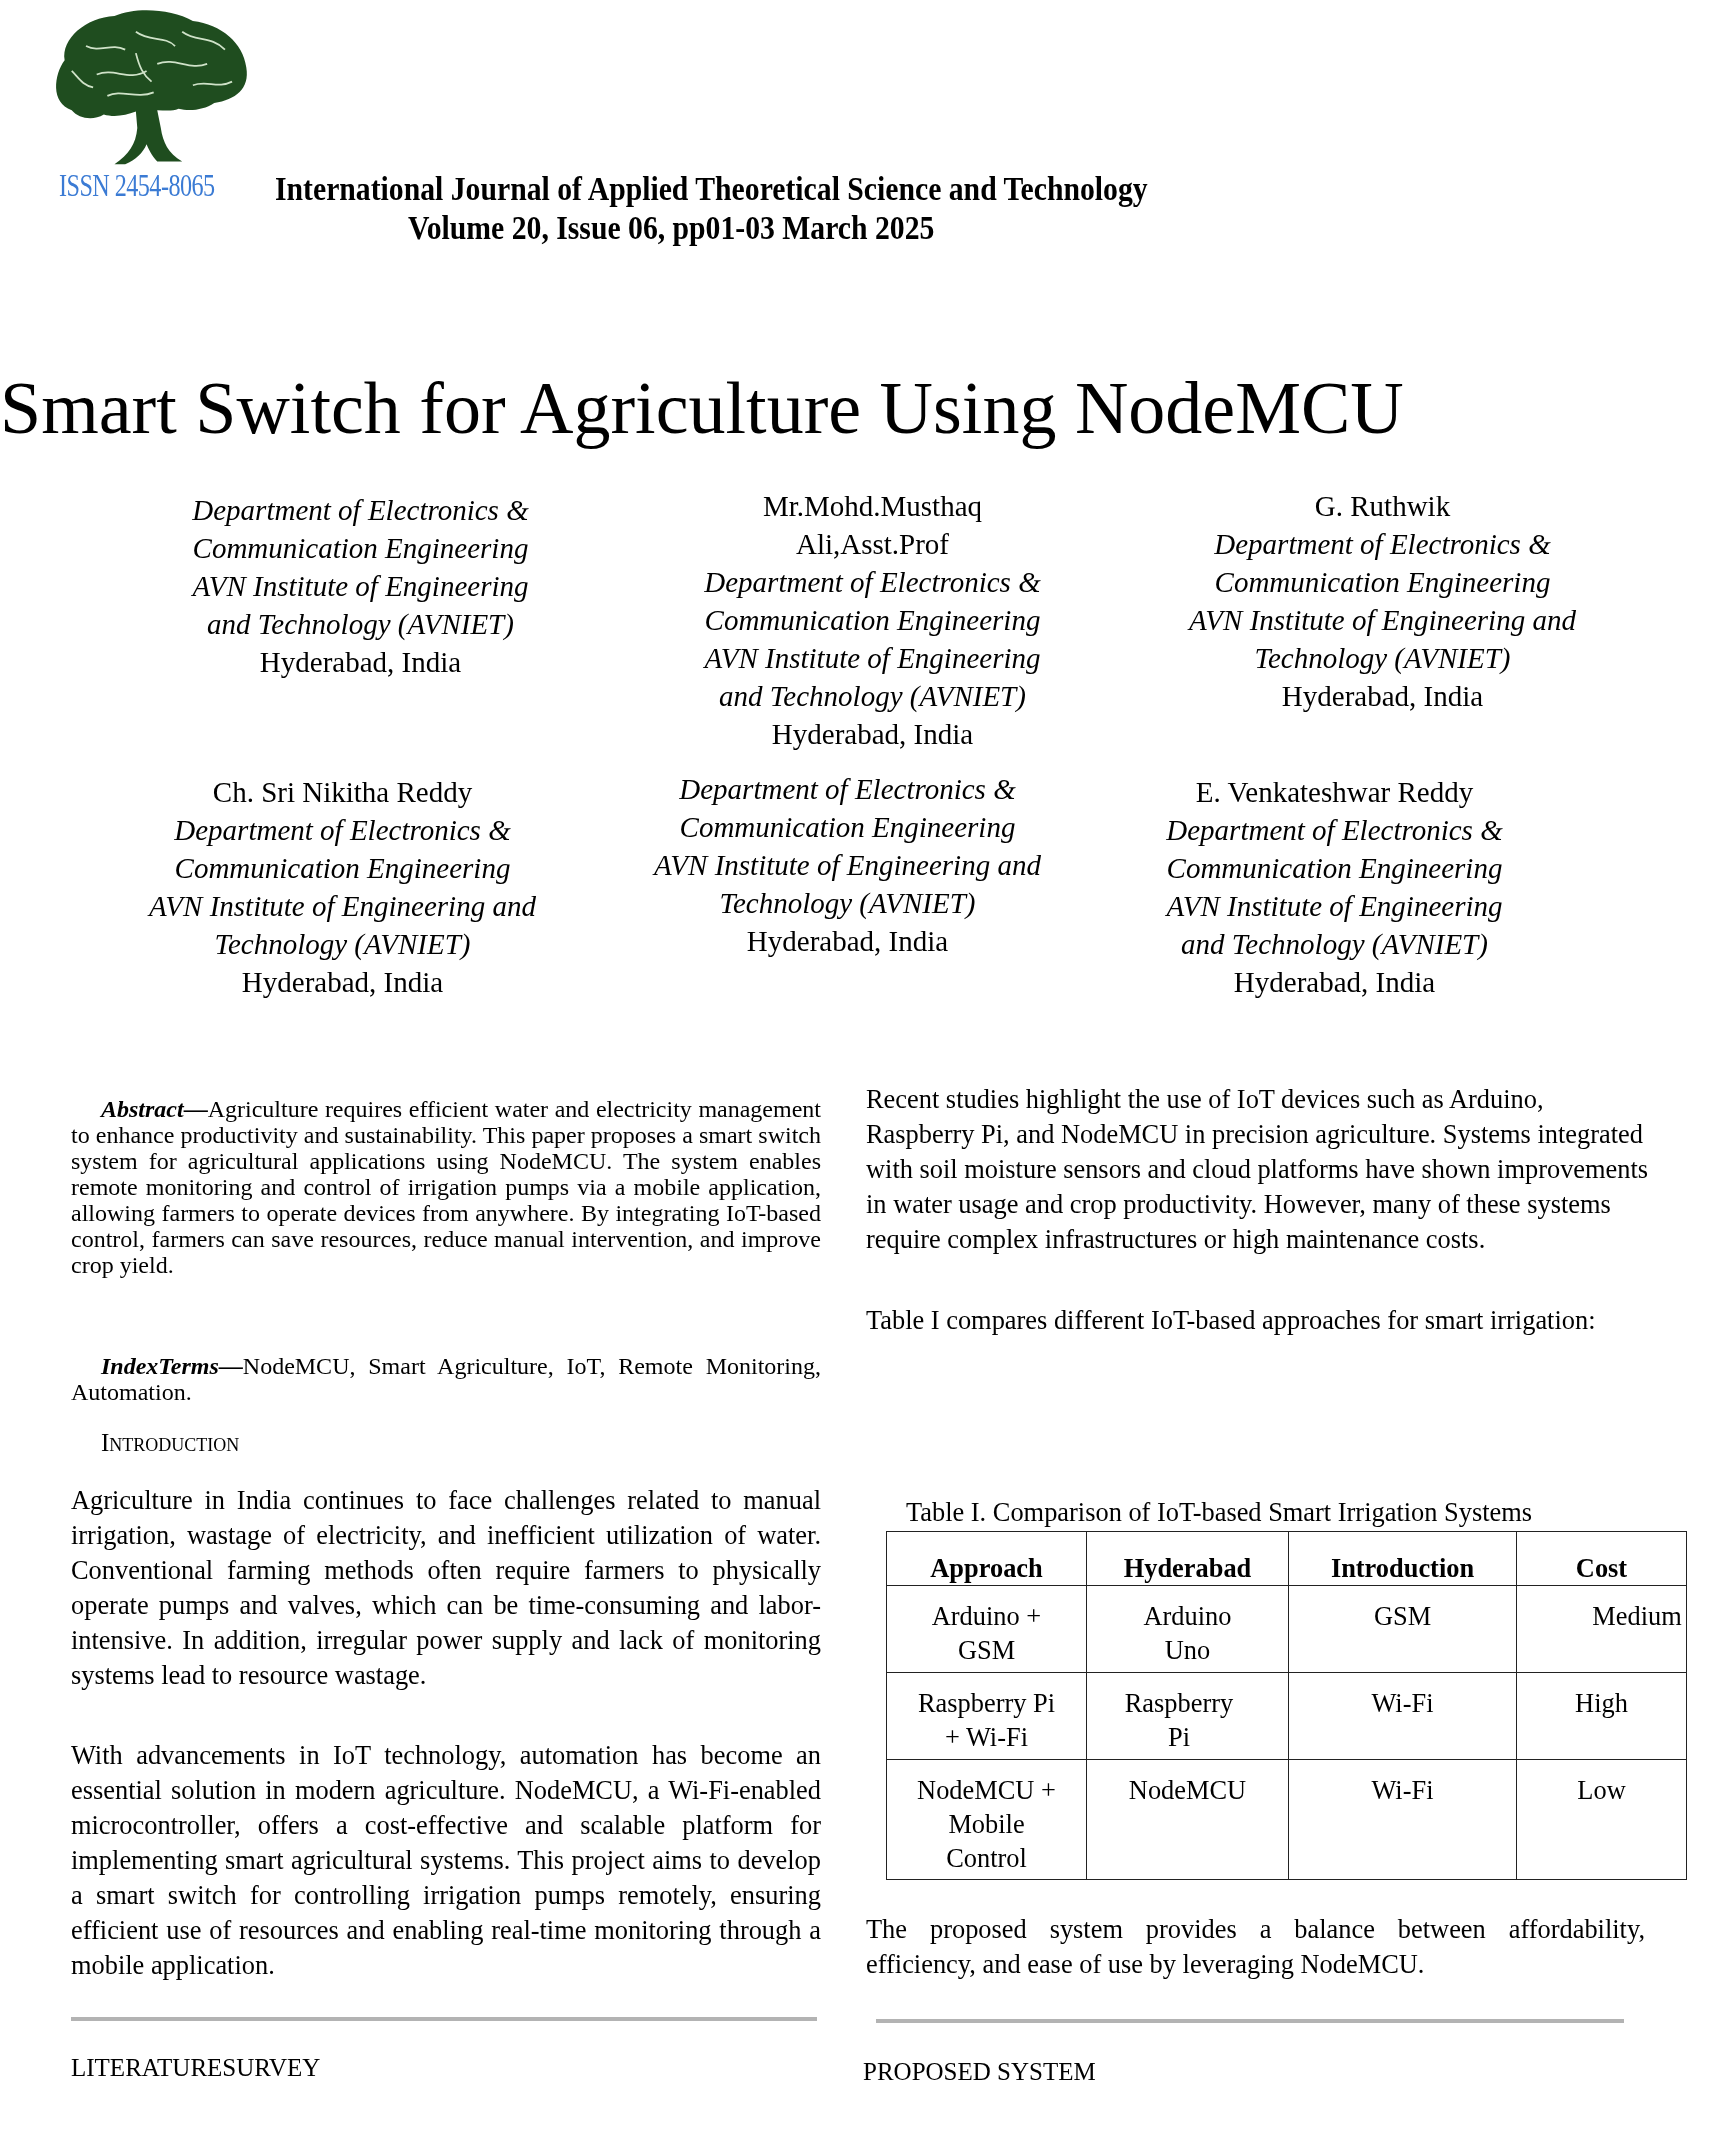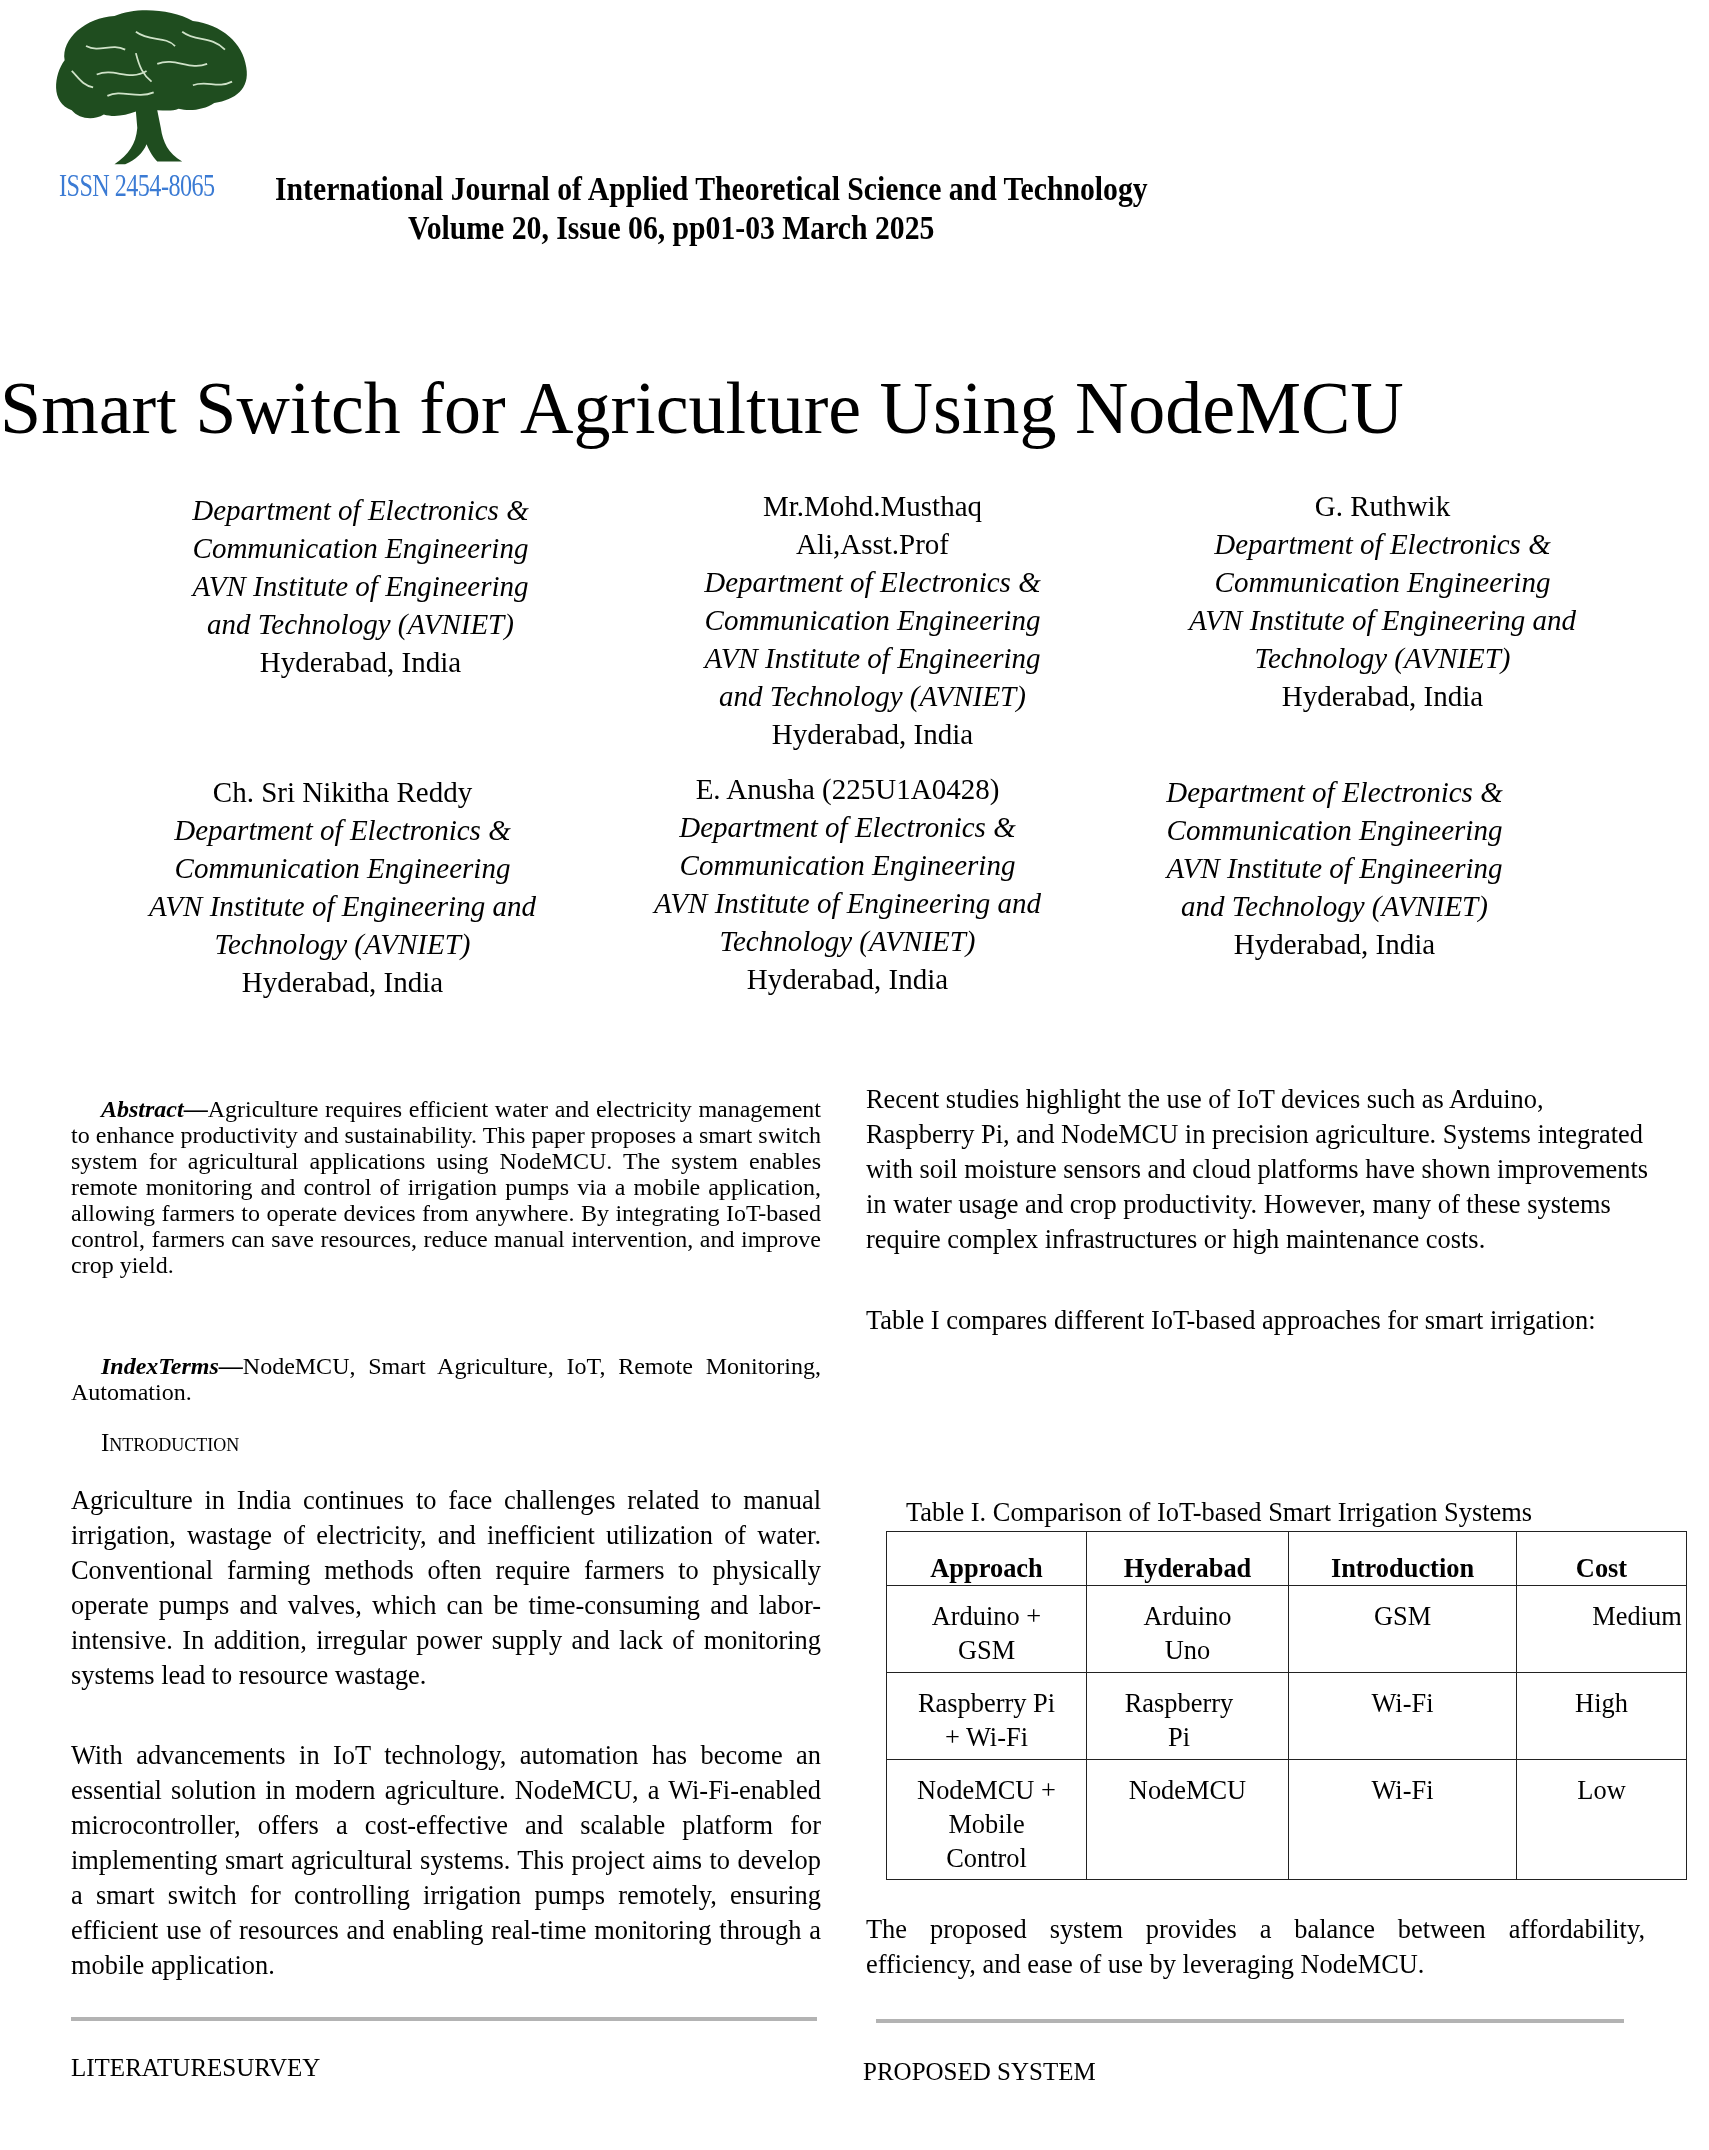--- a/index.html
+++ b/index.html
@@ -88,28 +88,28 @@
     </div>
     <div class="author" style="left: 100px; top: 773px;">
       <div class="name">Ch. Sri Nikitha Reddy</div>
       <div class="it">Department of Electronics &amp;</div>
       <div class="it">Communication Engineering</div>
       <div class="it">AVN Institute of Engineering and</div>
       <div class="it">Technology (AVNIET)</div>
       <div>Hyderabad, India</div>
     </div>
     <div class="author" style="left: 605px; top: 770px;">
-      <div class="name">E. Anusha (225U1A0428)</div>
       <div class="it">Department of Electronics &amp;</div>
       <div class="it">Communication Engineering</div>
       <div class="it">AVN Institute of Engineering and</div>
       <div class="it">Technology (AVNIET)</div>
       <div>Hyderabad, India</div>
     </div>
     <div class="author" style="left: 1092px; top: 773px;">
+      <div class="name">E. Venkateshwar Reddy</div>
       <div class="it">Department of Electronics &amp;</div>
       <div class="it">Communication Engineering</div>
       <div class="it">AVN Institute of Engineering</div>
       <div class="it">and Technology (AVNIET)</div>
       <div>Hyderabad, India</div>
     </div>
   </div>
 
 <div class="para col-left abstract-text" style="top:1096px;">
   <span class="kw">Abstract</span><b>—</b><span>Agriculture requires efficient water and electricity management to enhance productivity and sustainability. This paper proposes a smart switch system for agricultural applications using NodeMCU. The system enables remote monitoring and control of irrigation pumps via a mobile application, allowing farmers to operate devices from anywhere. By integrating IoT-based control, farmers can save resources, reduce manual intervention, and improve crop yield.</span>

